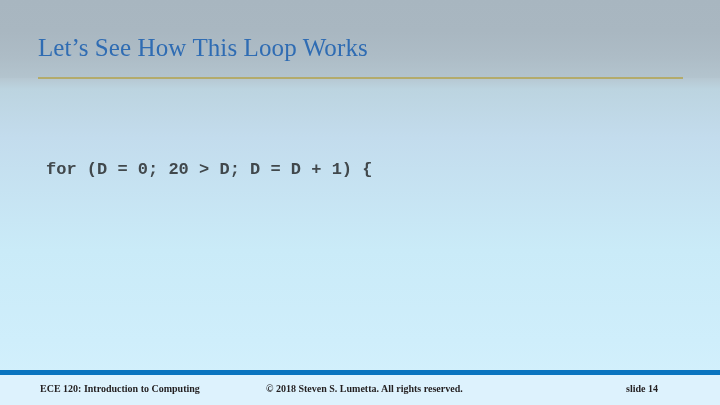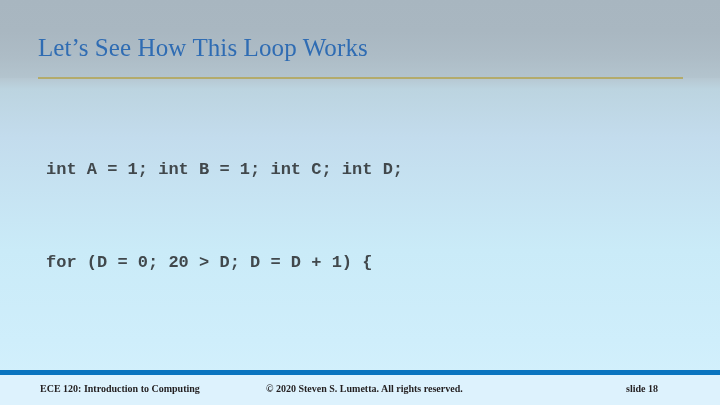--- a/index.html
+++ b/index.html
@@ -104,30 +104,29 @@
 
 <div class="slide">
 
   <div class="top-band"></div>
 
   <div class="title">Let’s See How This Loop Works</div>
 
   <div class="gold-rule"></div>
 
   <div class="code-block">
-    <div class="code-line">int A = 1; int B = 1; int C; int D;</div>
     <div class="code-line">for (D = 0; 20 &gt; D; D = D + 1) {</div>
     
     
     
     
     
   </div>
 
   <div class="footer-rule"></div>
 
   <div class="footer">
     <div class="footer-course">ECE 120: Introduction to Computing</div>
-    <div class="footer-copyright">© 2020 Steven S. Lumetta.  All rights reserved.</div>
-    <div class="footer-slide">slide 18</div>
+    <div class="footer-copyright">© 2018 Steven S. Lumetta.  All rights reserved.</div>
+    <div class="footer-slide">slide 14</div>
   </div>
 
 </div>
 
 </body></html>

